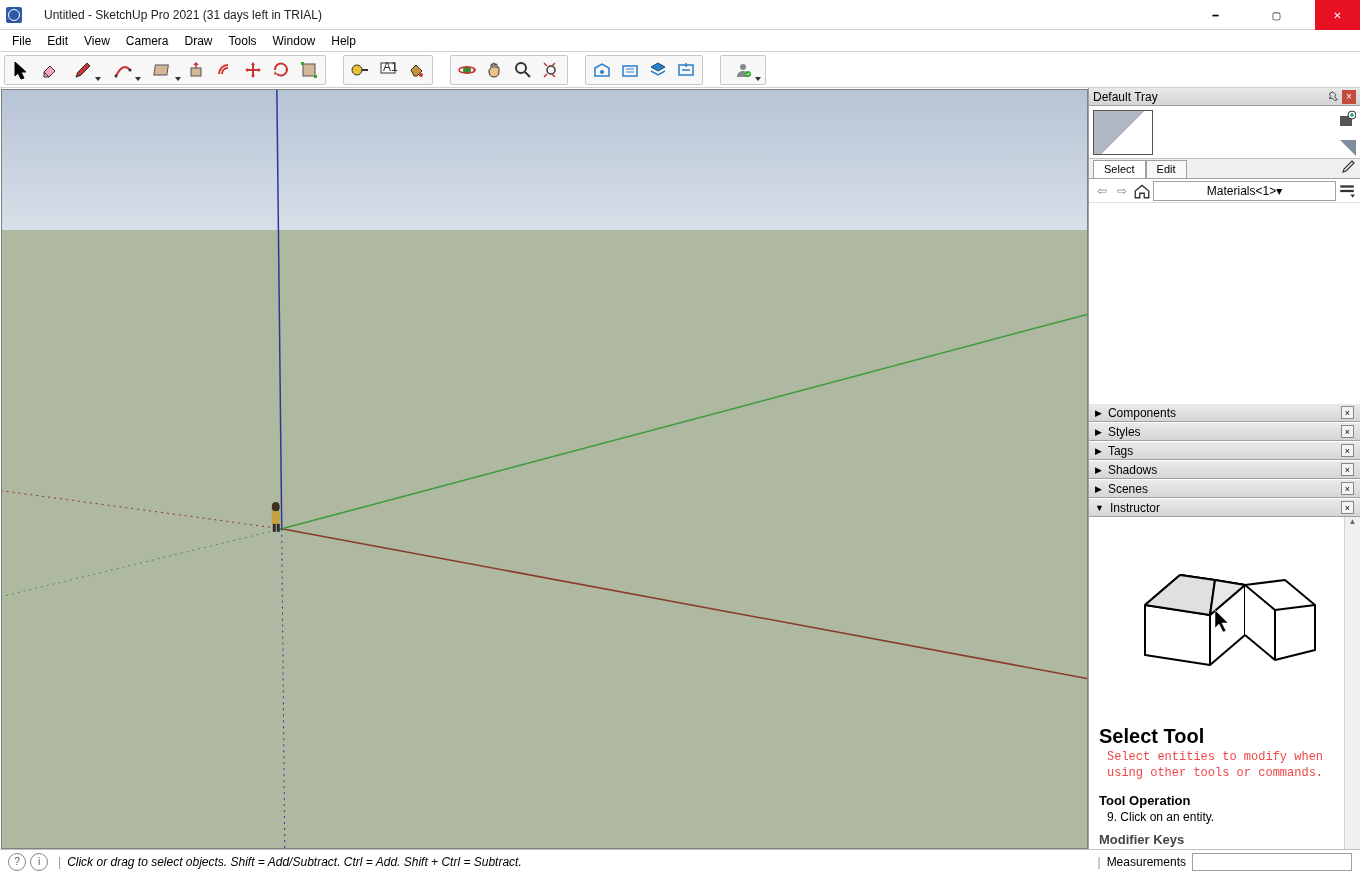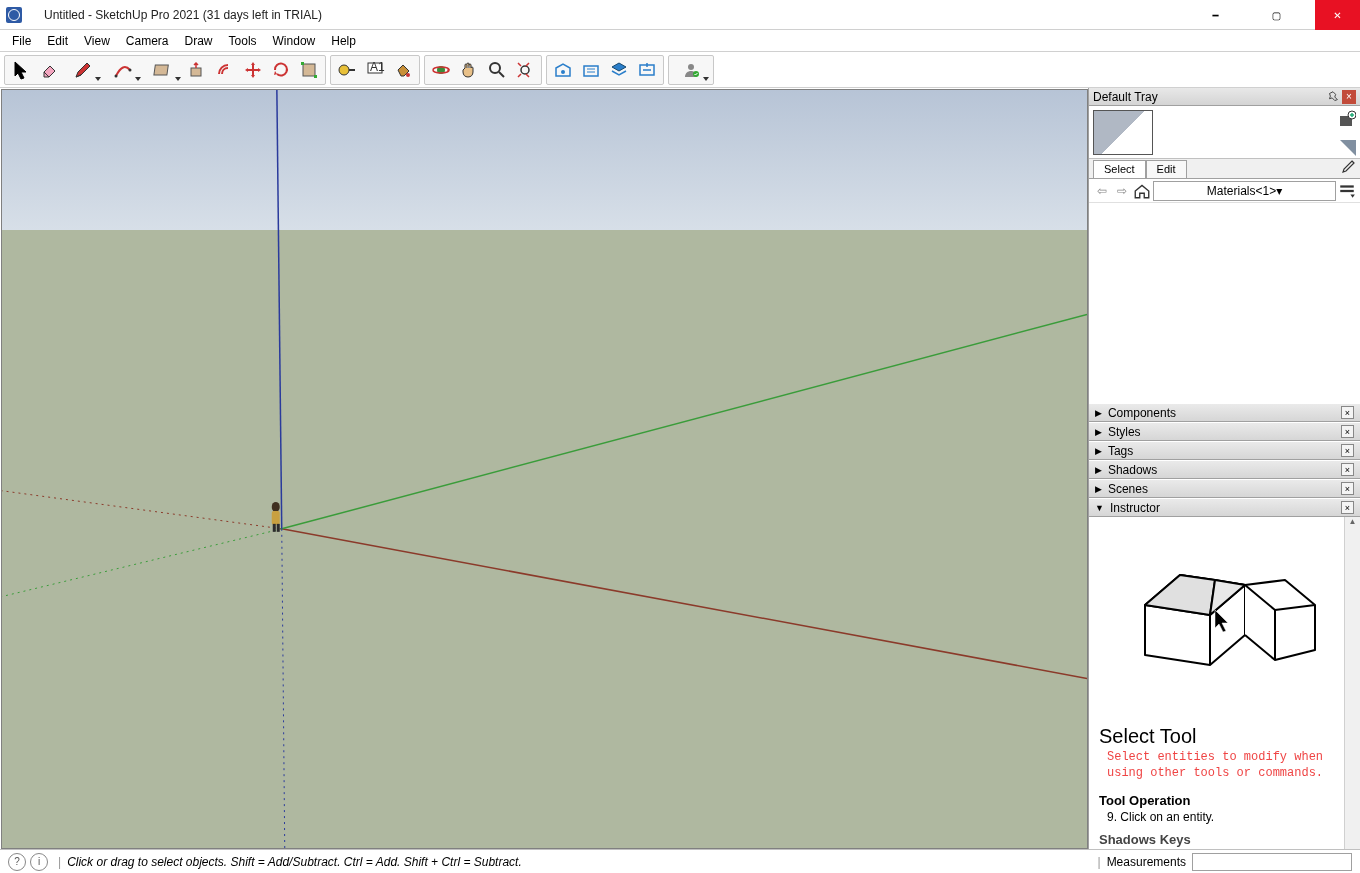--- a/index.html
+++ b/index.html
@@ -13,21 +13,21 @@
 .win-btn { width: 45px; height: 30px; display: flex; align-items:center; justify-content:center; }
 .win-close { background: #e81123; color: #fff; }
 .win-glyph { font-family: "Segoe MDL2 Assets", system-ui; font-size: 10px; }
 
 
 .menubar { height: 21px; display: flex; align-items: center; padding: 0 4px; }
 .menubar .mitem { padding: 2px 8px; }
 
 
 .toolbar { height: 37px; border-top: 1px solid #d0d0d0; border-bottom: 1px solid #d0d0d0; background: #fff; display:flex; align-items:center; padding: 2px 4px; gap: 0; }
-.tb-group { display:flex; align-items:center; border:1px solid #c8c8c8; border-radius:2px; padding:2px; margin-right:4px; height:30px; background:#f7f7f7; }
+.tb-group { display:flex; align-items:center; border:1px solid #c8c8c8; border-radius:2px; padding:2px; margin-right:17px; height:30px; background:#f7f7f7; }
 .tb-btn { width: 28px; height: 26px; display:flex; align-items:center; justify-content:center; position:relative; }
 .tb-btn.has-dd { width: 40px; }
 .tb-dd { position:absolute; right:2px; bottom:2px; width:0;height:0; border-left:3px solid transparent; border-right:3px solid transparent; border-top:4px solid #333; }
 
 
 .main-area { position:absolute; top:88px; left:0; right:0; bottom:24px; display:flex; }
 .viewport { flex:1; position:relative; overflow:hidden; border:1px solid #808080; margin:1px 0 0 1px; }
 .sky { position:absolute; left:0; right:0; top:0; height:140px; background: linear-gradient(#b7c4d6, #d7dfe8); }
 .ground { position:absolute; left:0; right:0; top:140px; bottom:0; background:#afb8a0; }
 
@@ -55,21 +55,21 @@
 
 .panel-hdr { height:19px; background:linear-gradient(#eaeaea,#d6d6d6); border-top:1px solid #fff; border-bottom:1px solid #a0a0a0; display:flex; align-items:center; padding:0 6px; font-size:11px; }
 .panel-hdr .arrow { margin-right:6px; font-size:9px; }
 .panel-hdr .pl { flex:1; }
 .panel-x { width:13px; height:13px; border:1px solid #888; display:flex; align-items:center; justify-content:center; font-size:9px; background:#f4f4f4; }
 
 .instructor-body { flex:1; background:#fff; padding:8px 10px; overflow:hidden; position:relative; }
 .instructor-scroll { position:absolute; right:0; top:0; bottom:0; width:16px; background:#f0f0f0; border-left:1px solid #d0d0d0; }
 .instructor-scroll::before { content:'▲'; position:absolute; top:0; left:0; right:0; text-align:center; font-size:8px; color:#666; }
 .instr-img { width:220px; height:170px; display:block; margin:10px auto 20px; }
-.instr-title { font-size:20px; font-weight:normal; margin-bottom:2px; }
+.instr-title { font-size:20px; font-weight:bold; margin-bottom:2px; }
 .instr-desc { font-size:12px; color:#ef4444; margin-left:8px; margin-bottom:12px; line-height:1.3;font-family:Liberation Mono, monospace; }
 .instr-sub { font-size:13px; font-weight:bold; margin-bottom:2px; }
 .instr-step { font-size:12px; margin-left:8px; margin-bottom:8px; }
 .instr-mod { font-size:13px; font-weight:bold; color:#444; }
 
 
 .statusbar { position:absolute; left:0; right:0; bottom:0; height:24px; border-top:1px solid #c0c0c0; background:#fff; display:flex; align-items:center; padding:0 8px; font-size:12px; }
 .sb-ico { width:18px; height:18px; border:1px solid #888; border-radius:50%; display:flex; align-items:center; justify-content:center; font-size:10px; margin-right:4px; color:#555; }
 .sb-sep { color:#999; margin:0 6px; }
 .sb-txt { flex:1;font-style:italic; }
@@ -386,21 +386,21 @@
           <path d="M30 70 L65 40 L100 45 L95 80 Z" fill="#e0e0e0"></path>
           <path d="M95 80 L100 45 L130 50 Z" fill="#e8e8e8"></path>
         </g>
 
         <path d="M100 75 l0 18 l4 -4 l4 8 l3 -1 l-4 -8 l6 0 z" fill="#000" stroke="#fff" stroke-width="0.5"></path>
       </svg>
       <div class="instr-title">Select Tool</div>
       <div class="instr-desc">Select entities to modify when using other tools or commands.</div>
       <div class="instr-sub">Tool Operation</div>
       <div class="instr-step">9. Click on an entity.</div>
-      <div class="instr-mod">Shadows Keys</div>
+      <div class="instr-mod">Modifier Keys</div>
     </div>
   </div>
 </div>
 
 <div class="statusbar">
   <div class="sb-ico">?</div>
   <div class="sb-ico">i</div>
   <span class="sb-sep">|</span>
   <div class="sb-txt">Click or drag to select objects. Shift = Add/Subtract. Ctrl = Add. Shift + Ctrl = Subtract.</div>
   <span class="sb-sep">|</span>

